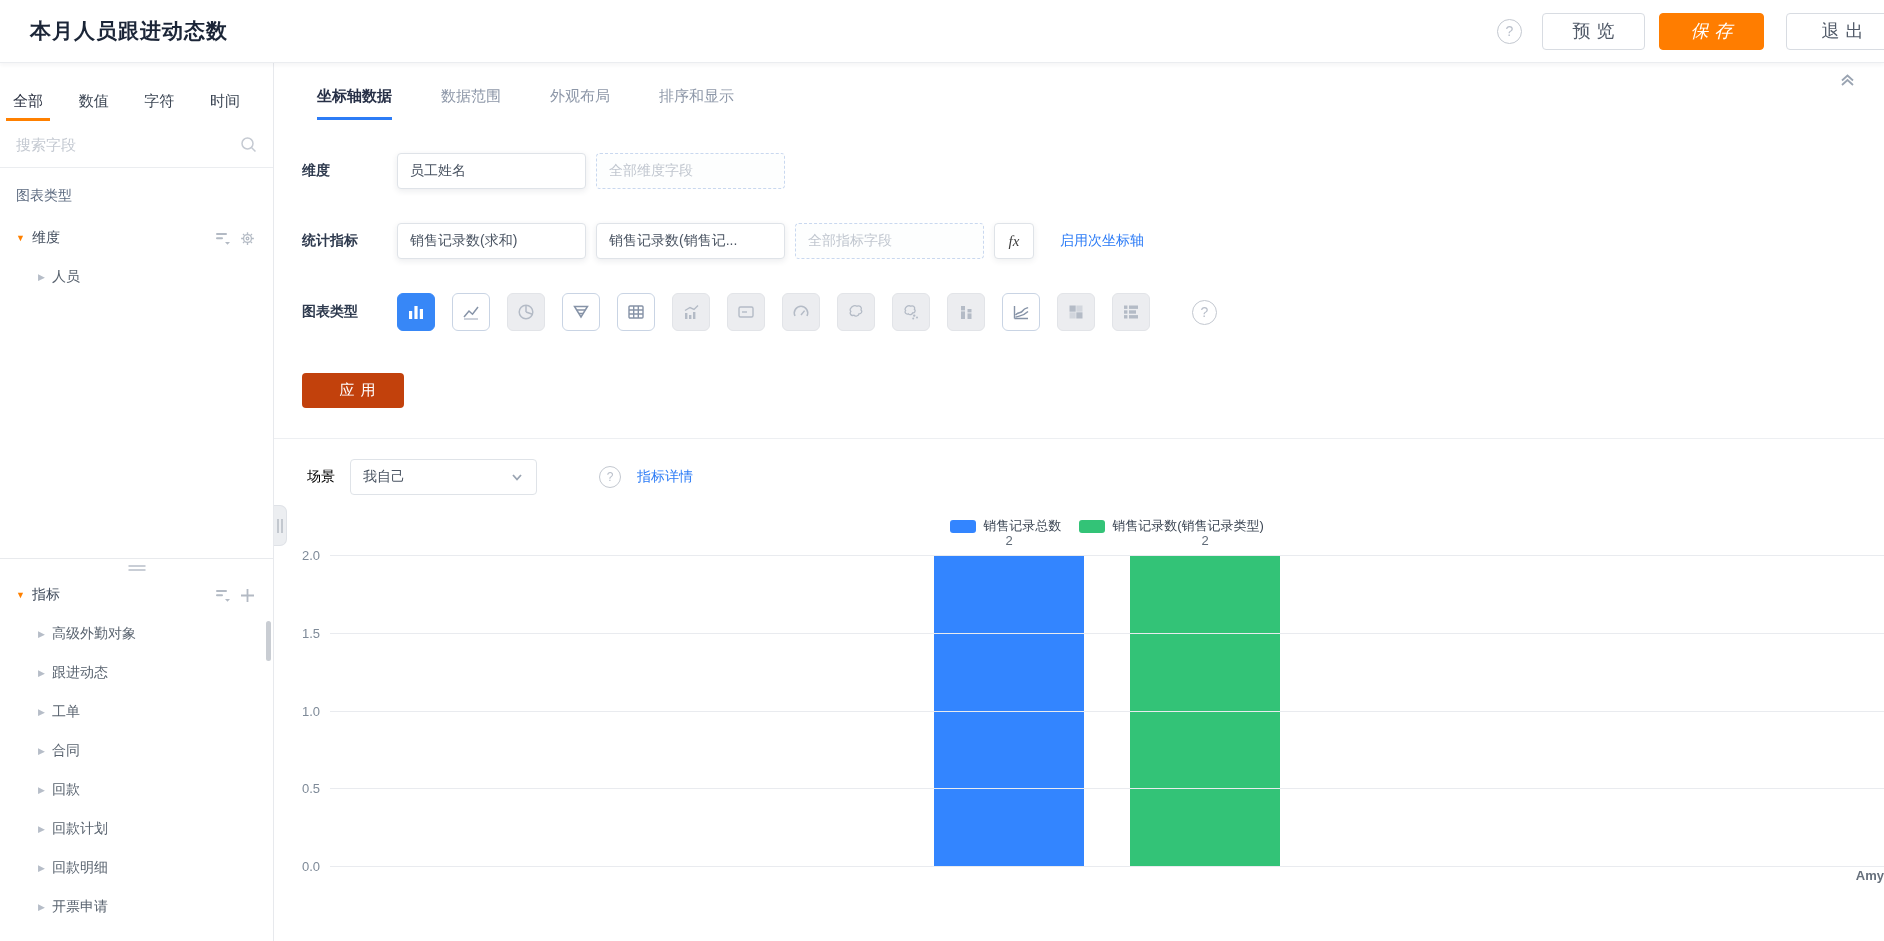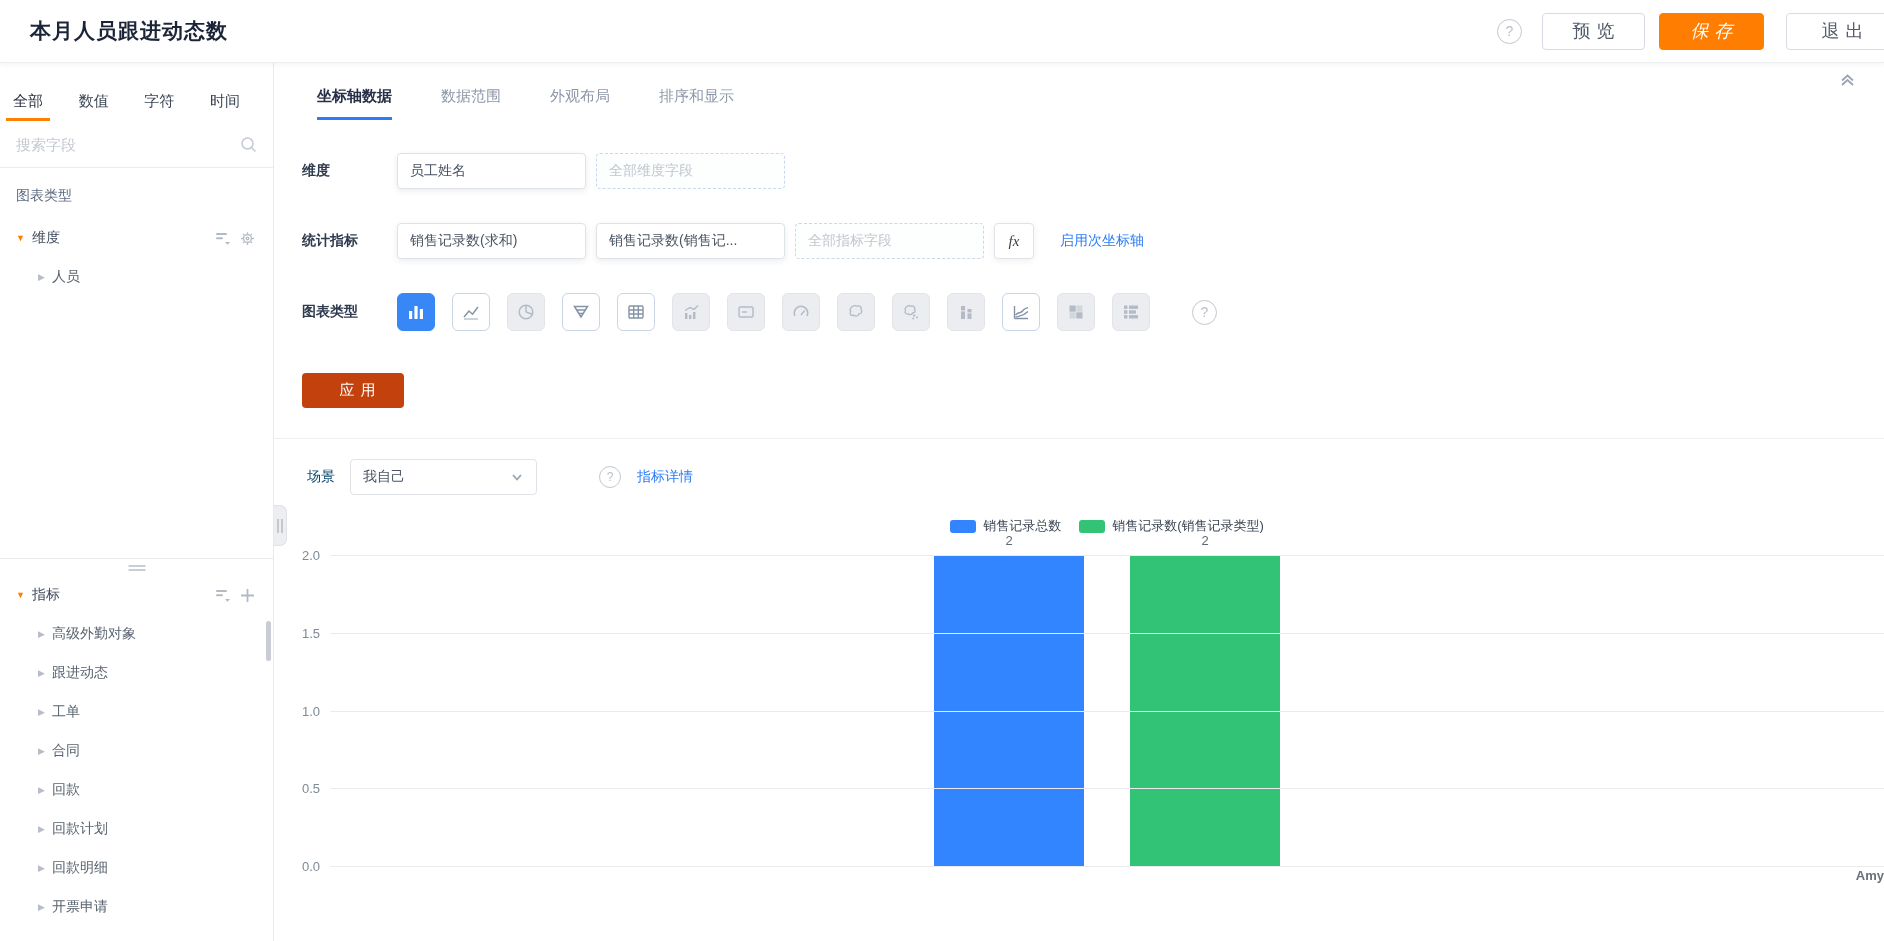--- a/index.html
+++ b/index.html
@@ -84,21 +84,21 @@
   .ct-btn.disabled { background:#ecedf0; border:1px solid #e2e4e8; color:#b4bbc6; }
   .ct-help { margin-left:25px; }
 
   .apply-btn { margin-top:42px; width:102px; height:35px; background:#c2410c; border:none; border-radius:4px;
     color:#fff; font-size:15px; letter-spacing:6px; text-indent:6px; cursor:pointer;
     display:flex; align-items:center; justify-content:center;padding-left:9px; }
 
   .divider { height:1px; background:#edeff2; margin-top:30px; }
 
   .scene-row { margin-top:20px; padding-left:33px; display:flex; align-items:center; }
-  .scene-label { font-size:14px; color:#0c4a6e; margin-right:15px; }
+  .scene-label { font-size:14px; color:#000000; margin-right:15px; }
   .scene-select { width:187px; height:36px; border:1px solid #dfe3e8; border-radius:4px; background:#fff;
     display:flex; align-items:center; padding:0 12px; font-size:14px; color:#4a5462; cursor:pointer; }
   .scene-select svg { margin-left:auto; color:#9aa4b2; }
   .scene-row .qmark { width:22px; height:22px; font-size:12px; margin:0 8px 0 62px; }
   .scene-row .link { margin-left:8px; }
 
   
   .chart { margin-top:10px; }
   .plot-region { margin-left:56px; margin-right:0; position:relative; }
   .legend { display:flex; justify-content:center; gap:18px; padding-top:13px; height:29px; }

